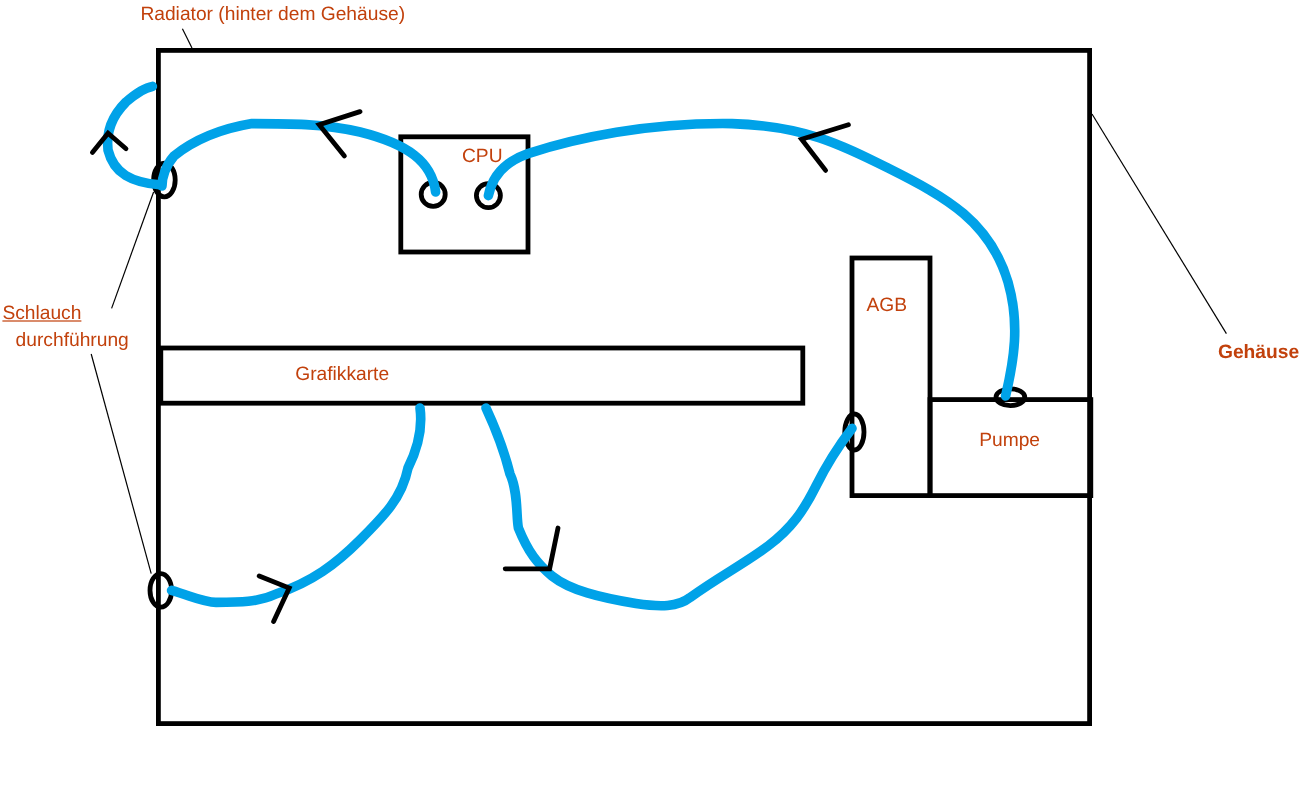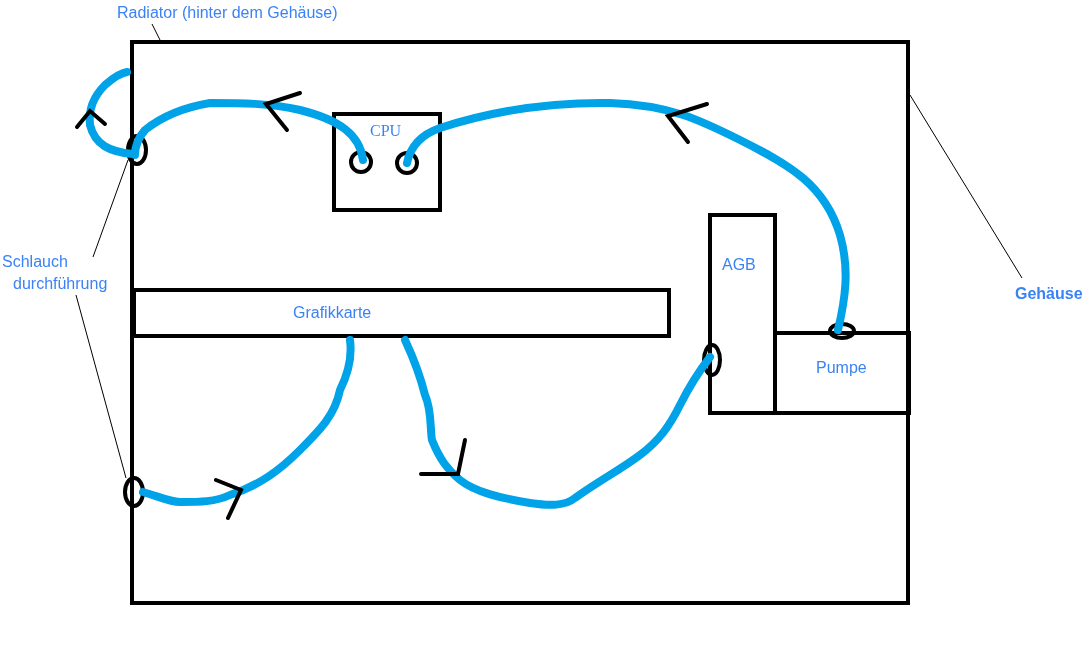--- a/index.html
+++ b/index.html
@@ -1,19 +1,19 @@
 <!DOCTYPE html>
 <html><head>
 <meta charset="utf-8">
 <style>
   html, body { margin: 0; padding: 0; background: #ffffff; }
   body { width: 1086px; height: 656px; position: relative; overflow: hidden;
          font-family: "Liberation Sans", sans-serif; }
   svg { position: absolute; left: 0; top: 0; }
-  .lbl { position: absolute; font-size: 16px; color: #3b82f6; white-space: nowrap;
+  .lbl { position: absolute; font-size: 16px; color: #c2410c; white-space: nowrap;
          font-family: "Liberation Sans", sans-serif; line-height: 19px; }
 </style>
 </head>
 <body>
 
 <svg width="1086" height="656" viewBox="0 0 1086 656">
 
   <line x1="152" y1="24" x2="160" y2="40" stroke="#000" stroke-width="1"></line>
   <line x1="910" y1="95" x2="1022" y2="278" stroke="#000" stroke-width="1"></line>
   <line x1="93" y1="257" x2="128" y2="160" stroke="#000" stroke-width="1"></line>
@@ -47,19 +47,19 @@
   <g fill="none" stroke="#000" stroke-width="4" stroke-linecap="round">
     <polyline points="707,104 668,116 688,142"></polyline>
     <polyline points="300,93 266,104 287,130"></polyline>
     <polyline points="77,127 90,111 105,124"></polyline>
     <polyline points="216,480 241,490 228,518"></polyline>
     <polyline points="465,440 458,474 421,474"></polyline>
   </g>
 </svg>
 
 <div class="lbl" style="left:117px; top:3px;">Radiator (hinter dem Gehäuse)</div>
-<div class="lbl" style="left:2px; top:252px;">Schlauch</div>
+<div class="lbl" style="left:2px; top:252px;text-decoration:underline;">Schlauch</div>
 <div class="lbl" style="left:13px; top:274px;">durchführung</div>
 <div class="lbl" style="left:1015px; top:284px;font-weight:bold;">Gehäuse</div>
-<div class="lbl" style="left:370px; top:121px;font-family:Liberation Serif, serif;">CPU</div>
-<div class="lbl" style="left:246px; top:303px;margin-left:47px;">Grafikkarte</div>
-<div class="lbl" style="left:722px; top:255px;">AGB</div>
+<div class="lbl" style="left:385px; top:121px;">CPU</div>
+<div class="lbl" style="left:246px; top:303px;">Grafikkarte</div>
+<div class="lbl" style="left:722px; top:245px;">AGB</div>
 <div class="lbl" style="left:816px; top:358px;">Pumpe</div>
 
 </body></html>

